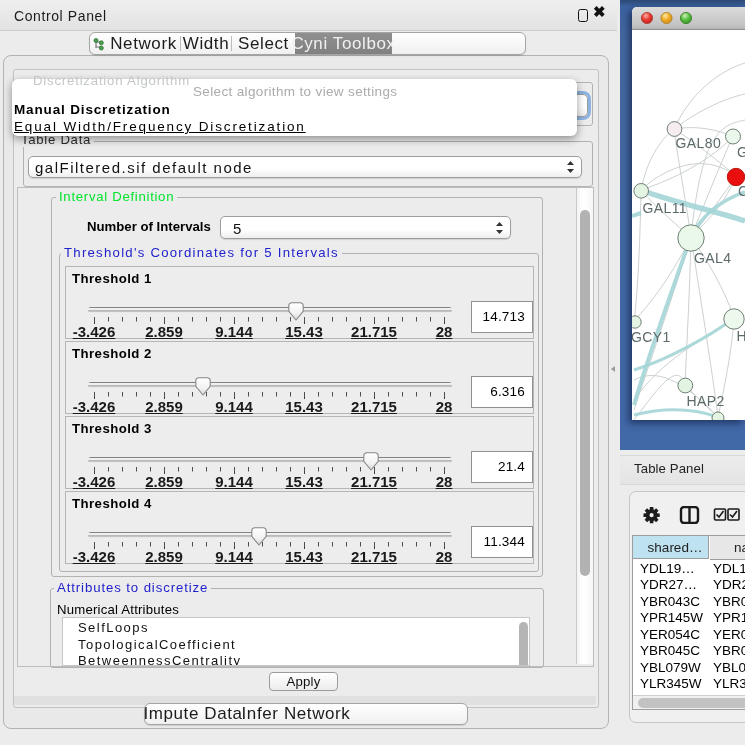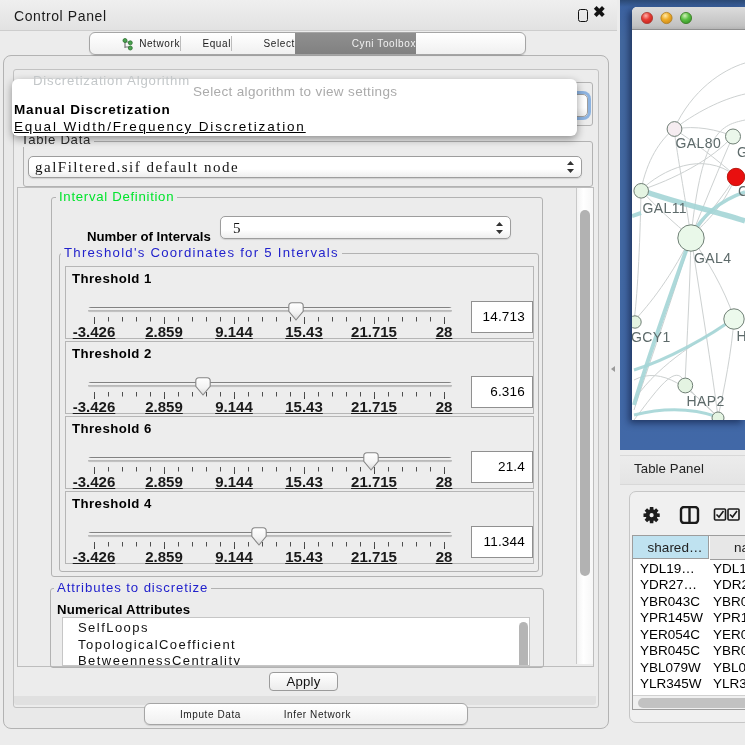--- a/index.html
+++ b/index.html
@@ -4,27 +4,27 @@
 <style>
   html,body{margin:0;padding:0;}
   body{width:745px;height:745px;position:relative;overflow:hidden;
        background:#ececec;font-family:"Liberation Sans",sans-serif;
        -webkit-font-smoothing:antialiased;}
   .abs{position:absolute;}
   .combo{position:absolute;border:1px solid #9d9d9d;border-radius:5px;
          background:linear-gradient(#ffffff 0%,#ffffff 60%,#eeeeee 100%);
          box-shadow:0 1px 1px rgba(0,0,0,.12);}
   .combo .txt{position:absolute;left:6px;top:50%;transform:translateY(-50%);
-        font-size:15px;color:#111;letter-spacing:1.5px;white-space:nowrap;font-family:Liberation Serif, serif;}
+        font-size:15px;color:#111;letter-spacing:1.5px;white-space:nowrap;}
   .updn{position:absolute;right:6px;top:50%;transform:translateY(-50%);}
   .group{position:absolute;border:1px solid #b2b2b2;border-radius:3px;}
   .glabel{position:absolute;background:#ececec;padding:0 3px;font-size:13.2px;
           letter-spacing:.7px;white-space:nowrap;line-height:14px;}
-  .seg{height:100%;display:flex;align-items:center;justify-content:flex-end;
-       font-size:10px;letter-spacing:.6px;color:#1c1c1c;white-space:nowrap;}
+  .seg{height:100%;display:flex;align-items:center;justify-content:center;
+       font-size:17px;letter-spacing:.6px;color:#1c1c1c;white-space:nowrap;}
   .segsep{width:1px;background:#bcbcbc;height:100%;}
   .tick-wrap{position:absolute;height:8px;}
   .tlabel{position:absolute;transform:translateX(-50%);font-size:15px;
           font-weight:bold;color:#1a1a1a;letter-spacing:0;text-decoration:underline;}
   .thr{position:absolute;left:65px;width:467px;height:71px;
        border:1px solid #b6b6b6;background:#ededed;}
   .thr b{position:absolute;left:6px;top:4px;font-size:13.2px;letter-spacing:.45px;}
   .track{position:absolute;left:22px;top:40px;width:364px;height:6px;
          border-radius:3px;
          background:linear-gradient(180deg,#828282 0,#828282 1px,#f2f2f2 1px,#ededed 3px,#b5b5b5 3px,#c6c6c6 5px,#e9e9e9 5px);}
@@ -55,24 +55,24 @@
      border-radius:6px;background:linear-gradient(#ffffff,#f0f0f0);display:flex;
      box-shadow:0 1px 1px rgba(0,0,0,.12);overflow:hidden;">
   <div class="seg" style="width:90px;">
     <svg width="12" height="16" viewBox="0 0 12 16" style="margin-right:5px;">
       <path d="M3 5 L3 12 M3 6 L8 6 M3 11 L8 11" stroke="#7a7a7a" stroke-width="1.2" fill="none"></path>
       <circle cx="3" cy="4.5" r="2" fill="#4aa34f" stroke="#2c7031" stroke-width=".8"></circle>
       <circle cx="8.3" cy="6.8" r="2" fill="#4aa34f" stroke="#2c7031" stroke-width=".8"></circle>
       <circle cx="8.3" cy="12" r="2" fill="#4aa34f" stroke="#2c7031" stroke-width=".8"></circle>
     </svg>Network</div>
   <div class="segsep" style="margin:3px 0;height:15px;"></div>
-  <div class="seg" style="width:50px;">Equal</div>
+  <div class="seg" style="width:50px;">Width</div>
   <div class="segsep" style="margin:3px 0;height:15px;"></div>
   <div class="seg" style="width:63px;">Select</div>
-  <div class="seg" style="width:97px;background:linear-gradient(#8f8f8f,#818181);color:#f1f1f1;padding-left:24px;">Cyni Toolbox</div>
+  <div class="seg" style="width:97px;background:linear-gradient(#8f8f8f,#818181);color:#f1f1f1;">Cyni Toolbox</div>
 </div>
 
 <div class="group" style="left:23px;top:82px;width:568px;height:42px;"></div>
 <div class="combo" style="left:300px;top:94px;width:286px;height:21px;
      box-shadow:0 0 0 3px rgba(110,160,220,.75);"></div>
 
 <div class="group" style="left:23px;top:141px;width:568px;height:44px;"></div>
 <div class="glabel" style="left:18px;top:133px;color:#2b2b2b;">Table Data</div>
 <div class="combo" style="left:28px;top:156px;width:552px;height:20px;">
   <span class="txt">galFiltered.sif default node</span>
@@ -84,21 +84,21 @@
 
 <div class="abs" style="left:17px;top:187px;width:575px;height:478px;border:1px solid #bdbdbd;"></div>
 
 <div class="abs" style="left:576px;top:188px;width:16px;height:476px;
      background:linear-gradient(90deg,#f3f3f3,#ffffff 40%,#f6f6f6);border-left:1px solid #c9c9c9;"></div>
 <div class="abs" style="left:579.5px;top:210px;width:10px;height:366px;background:#b2b2b2;border-radius:5px;"></div>
 
 <div class="group" style="left:51px;top:197px;width:490px;height:378px;"></div>
 <div class="glabel" style="left:56px;top:190px;color:#00e42c;">Interval Definition</div>
 
-<div class="abs" style="left:87px;top:229px;font-size:13.2px;font-weight:bold;letter-spacing:0;">Number of Intervals</div>
+<div class="abs" style="left:87px;top:219px;font-size:13.2px;font-weight:bold;letter-spacing:0;">Number of Intervals</div>
 <div class="combo" style="left:220px;top:216px;width:289px;height:21px;">
   <span class="txt" style="left:12px;">5</span>
   <svg class="updn" width="9" height="12" viewBox="0 0 9 12">
     <path d="M4.5 0 L8 4 L1 4 Z" fill="#333"></path>
       <path d="M4.5 12 L8 8 L1 8 Z" fill="#333"></path>
   </svg>
 </div>
 
 <div class="group" style="left:59px;top:253px;width:478px;height:317px;"></div>
 <div class="glabel" style="left:61px;top:246px;color:#2222cc;letter-spacing:1.25px;">Threshold's Coordinates for 5 Intervals</div>
@@ -131,21 +131,21 @@
                 repeating-linear-gradient(90deg,#3e3e3e 0,#3e3e3e 1.4px,transparent 1.4px,transparent 70px) 0 0/352px 7px no-repeat;"></div>
   <div class="tlabel" style="left:28px;top:56px;">-3.426</div>
   <div class="tlabel" style="left:98px;top:56px;">2.859</div>
   <div class="tlabel" style="left:168px;top:56px;">9.144</div>
   <div class="tlabel" style="left:238px;top:56px;">15.43</div>
   <div class="tlabel" style="left:308px;top:56px;">21.715</div>
   <div class="tlabel" style="left:378px;top:56px;">28</div>
   <div class="vbox">6.316</div>
 </div>
 <div class="thr" style="top:416px;">
-  <b>Threshold 6</b>
+  <b>Threshold 3</b>
   <div class="track"></div>
   <svg class="abs" style="left:296.5px;top:34.5px;" width="16" height="19" viewBox="0 0 16 19">
     <path d="M4 .8 h8 a3.2 3.2 0 0 1 3.2 3.2 v5.4 L8 18 L.8 9.4 v-5.4 A3.2 3.2 0 0 1 4 .8 Z" fill="url(#thg)" stroke="#858585" stroke-width="1.1"></path>
   </svg>
   <div class="tick-wrap" style="left:28px;top:50px;width:351px;
      background:repeating-linear-gradient(90deg,#4e4e4e 0,#4e4e4e 1.4px,transparent 1.4px,transparent 14px) 0 0/352px 4.5px no-repeat,
                 repeating-linear-gradient(90deg,#3e3e3e 0,#3e3e3e 1.4px,transparent 1.4px,transparent 70px) 0 0/352px 7px no-repeat;"></div>
   <div class="tlabel" style="left:28px;top:56px;">-3.426</div>
   <div class="tlabel" style="left:98px;top:56px;">2.859</div>
   <div class="tlabel" style="left:168px;top:56px;">9.144</div>
@@ -176,21 +176,21 @@
       <linearGradient id="thg" x1="0" y1="0" x2="0" y2="1">
     <stop offset="0" stop-color="#ffffff"></stop>
         <stop offset=".6" stop-color="#f2f2f2"></stop>
     <stop offset="1" stop-color="#d7d7d7"></stop>
       </linearGradient>
     </defs>
 </svg>
 
 <div class="group" style="left:50px;top:588px;width:492px;height:78px;"></div>
 <div class="glabel" style="left:54px;top:581px;color:#2222cc;letter-spacing:.9px;">Attributes to discretize</div>
-<div class="abs" style="left:57px;top:602px;font-size:13.2px;font-weight:bold;letter-spacing:.2px;">Numerical Attributes</div>
+<div class="abs" style="left:57px;top:602px;font-size:13.2px;font-weight:normal;letter-spacing:.2px;">Numerical Attributes</div>
 <div class="abs" style="left:62px;top:617px;width:466px;height:47px;background:#fff;border:1px solid #c6c6c6;overflow:hidden;">
   <div style="font-size:13px;color:#111;padding:2px 12px 0 15px;line-height:16.6px;letter-spacing:1.45px;">
     SelfLoops<br>TopologicalCoefficient<br>BetweennessCentrality</div>
   <div style="position:absolute;right:1px;top:4px;width:9px;height:60px;background:#b5b5b5;border-radius:5px;"></div>
 </div>
 
 <div class="abs" style="left:269px;top:672px;width:67px;height:17px;border:1px solid #9b9b9b;border-radius:4px;
      background:linear-gradient(#ffffff,#ececec);display:flex;align-items:center;justify-content:center;
      font-size:13.2px;color:#111;letter-spacing:.2px;">Apply</div>
 

